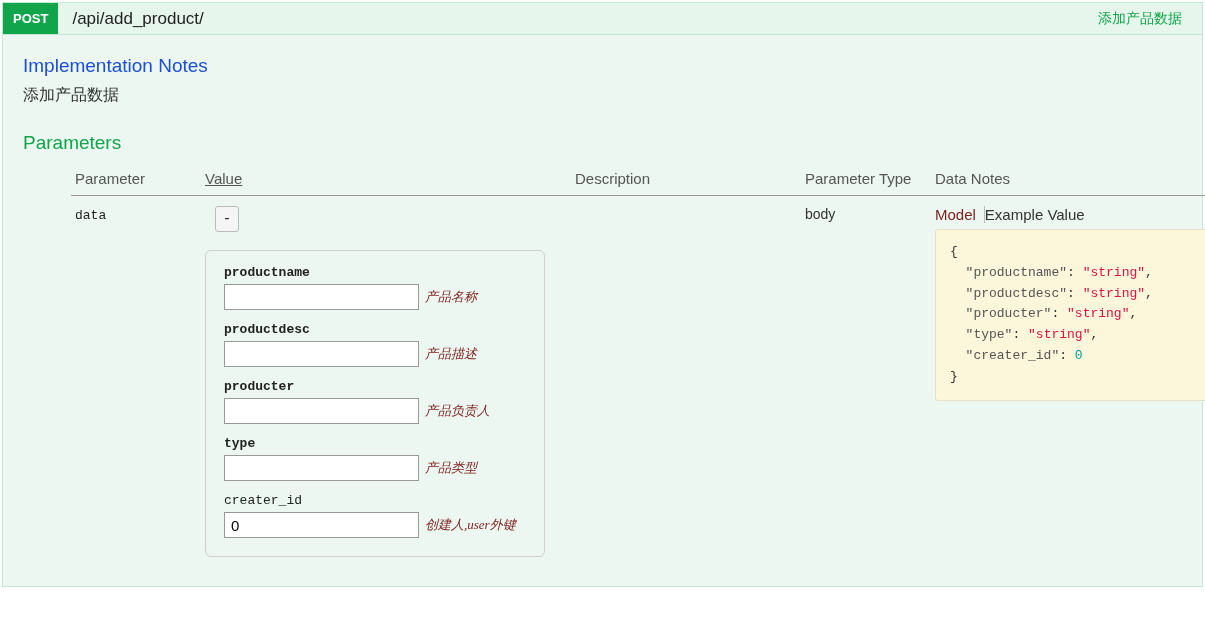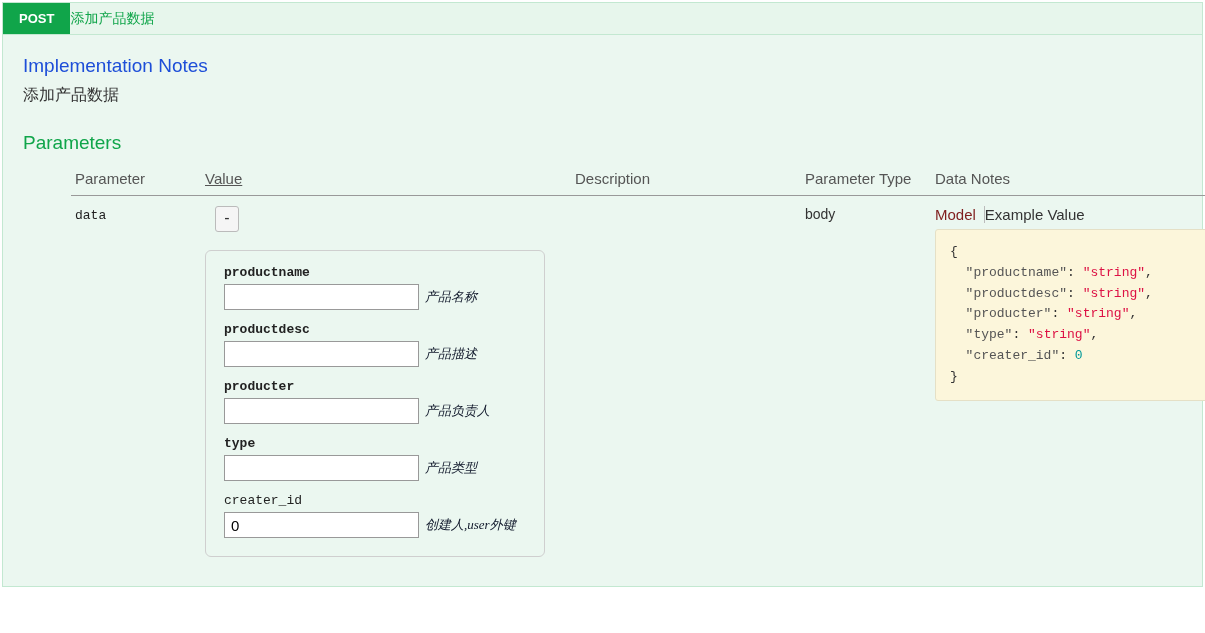--- a/index.html
+++ b/index.html
@@ -19,21 +19,21 @@
     background: #e7f6ec;
     border-bottom: 1px solid #c3e8d1;
     height: 32px;
     position: relative;
   }
   .method-badge {
     background: #10a54a;
     color: #fff;
     font-weight: 600;
     font-size: 13px;
-    padding: 7px 16px;
+    padding: 7px 10px;
     height: 100%;
     display: flex;
     align-items: center;
     text-align: center;
   }
   .path {
     font-size: 17px;
     color: #222;
     padding-left: 14px;
     flex: 1;
@@ -135,21 +135,21 @@
     border: 1px solid #999;
     background: #fff;
     padding: 2px 6px;
     font-family: Arial, sans-serif;
     font-size: 15px;
   }
   .field-hint {
     font-family: "SimSun","Songti SC",serif;
     font-style: italic;
     font-size: 13px;
-    color: #0f172a;
+    color: #7f1d1d;
     margin-left: 6px;
   }
   .model-tabs { margin-bottom: 6px; }
   .model-tab {
     font-size: 15px;
     color: #7f1d1d;
     cursor: pointer;
     padding-right: 8px;
   }
   .model-tab.active {
@@ -174,20 +174,21 @@
   .jn { color: #099; }
   .jp { color: #333; }
 </style>
 </head>
 <body>
 
 <div class="operation">
 
   <div class="op-header">
     <div class="method-badge">POST</div>
+    <div class="path">/api/add_product/</div>
     <div class="summary">添加产品数据</div>
   </div>
 
   <div class="op-body">
 
     <div class="section-title">Implementation Notes</div>
     <div class="notes-text">添加产品数据</div>
 
     <div class="params-title">Parameters</div>
 

